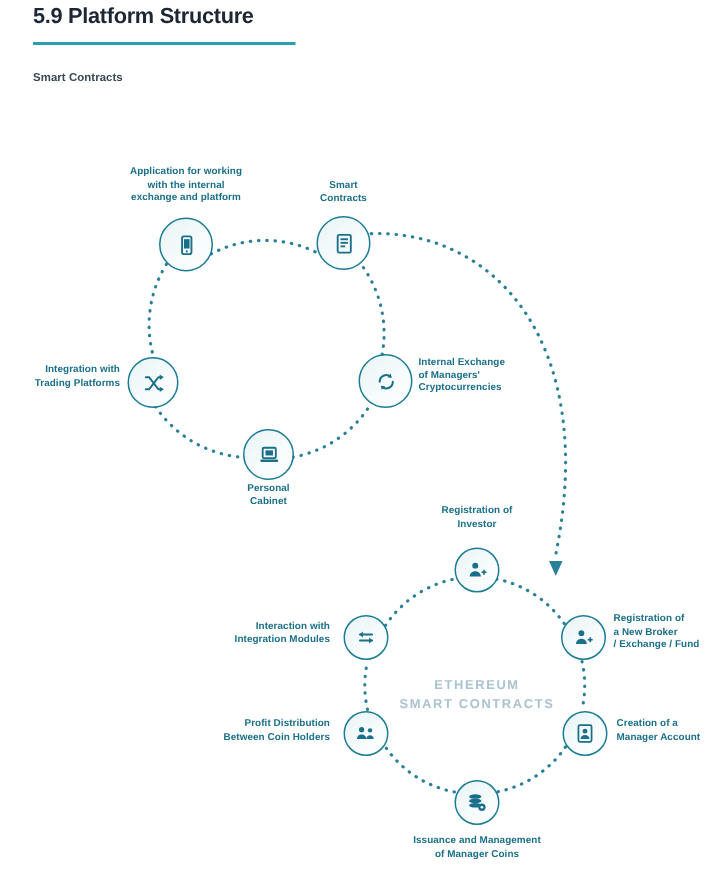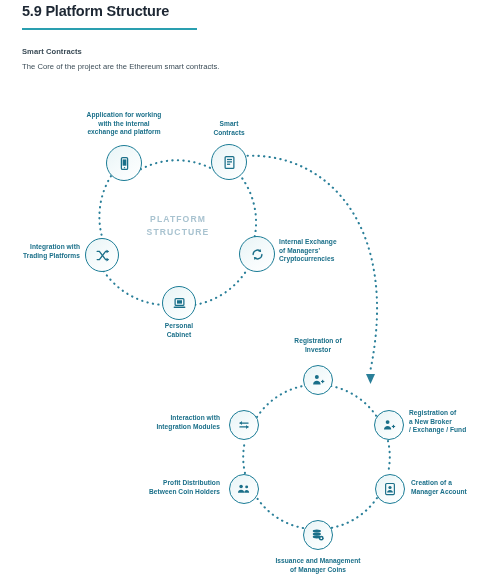--- a/index.html
+++ b/index.html
@@ -53,21 +53,20 @@
     letter-spacing:1.1px;line-height:12.5px;white-space:pre-line;
   }
 </style>
 </head>
 <body>
 
 <div id="header">
   <div id="page-title">5.9 Platform Structure</div>
   <div id="title-rule"></div>
   <div id="subhead">Smart Contracts</div>
-  <div id="body-text">The Core of the project are the  Ethereum smart contracts.</div>
 </div>
 
 <div id="diagram">
 
   <svg width="485" height="583">
     <g fill="none" stroke="#2a7f99" stroke-width="2.1" stroke-linecap="round" stroke-dasharray="0.3 5.2">
 
       <path d="M 136 172 A 77 77 0 0 1 216 171"></path>
 
       <path d="M 239 174 A 77 77 0 0 1 254 240"></path>
@@ -154,22 +153,20 @@
         <path d="M3.5 5.5 H7 L17 18.5 H20.5" fill="none" stroke="#1a6f89" stroke-width="2.1" stroke-linecap="round"></path>
         <path d="M3.5 18.5 H7 L17 5.5 H20.5" fill="none" stroke="#1a6f89" stroke-width="2.1" stroke-linecap="round"></path>
         <path d="M18.4 2.6 L22.6 5.5 L18.4 8.4 Z" fill="#1a6f89"></path>
         <path d="M18.4 15.6 L22.6 18.5 L18.4 21.4 Z" fill="#1a6f89"></path>
       </svg>
     </div>
     <div class="lbl r" style="left:-4px;top:243px;width:84px;">Integration with
 Trading Platforms</div>
   </div>
 
-  <div class="center-label" style="left:118px;top:213px;width:120px;">PLATFORM
-STRUCTURE</div>
 
   <div class="node">
     <div class="node-circle" style="left:303px;top:365px;width:30px;height:30px;">
       <svg width="14" height="14" viewBox="0 0 24 24">
         <circle cx="10" cy="7" r="3.4" fill="#1a6f89"></circle>
         <path d="M3.6 19.5c0-3.6 2.9-6.1 6.4-6.1s6.4 2.5 6.4 6.1z" fill="#1a6f89"></path>
         <rect x="17.2" y="13.6" width="5.6" height="1.9" fill="#1a6f89"></rect>
         <rect x="19.05" y="11.75" width="1.9" height="5.6" fill="#1a6f89"></rect>
       </svg>
     </div>
@@ -236,14 +233,16 @@
         <path d="M5 8.6 H19" fill="none" stroke="#1a6f89" stroke-width="2.1" stroke-linecap="round"></path>
         <path d="M19 15.4 H5" fill="none" stroke="#1a6f89" stroke-width="2.1" stroke-linecap="round"></path>
         <path d="M8.4 5.2 L4.4 8.6 L8.4 12 Z" fill="#1a6f89"></path>
         <path d="M15.6 12 L19.6 15.4 L15.6 18.8 Z" fill="#1a6f89"></path>
       </svg>
     </div>
     <div class="lbl r" style="left:126px;top:414px;width:94px;">Interaction with
 Integration Modules</div>
   </div>
 
+  <div class="center-label" style="left:252px;top:450px;width:132px;">ETHEREUM
+SMART CONTRACTS</div>
 
 </div>
 
 </body></html>

